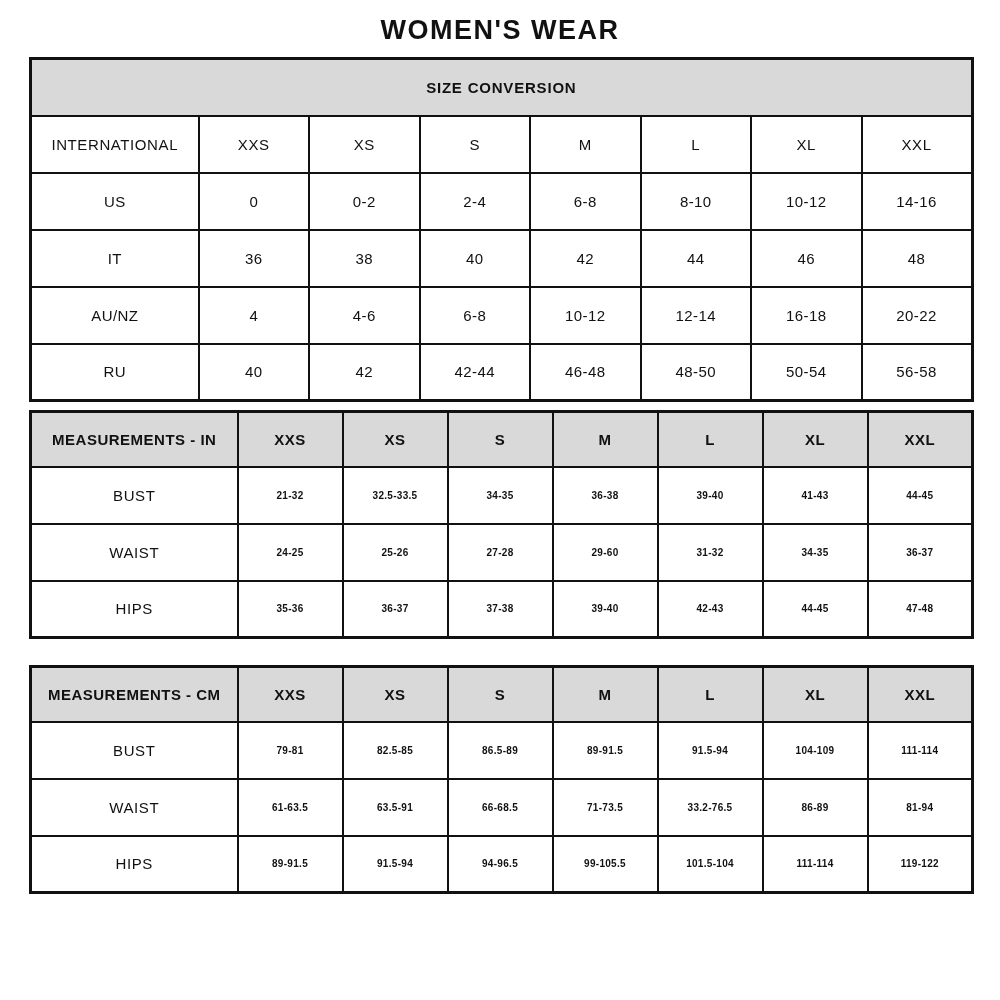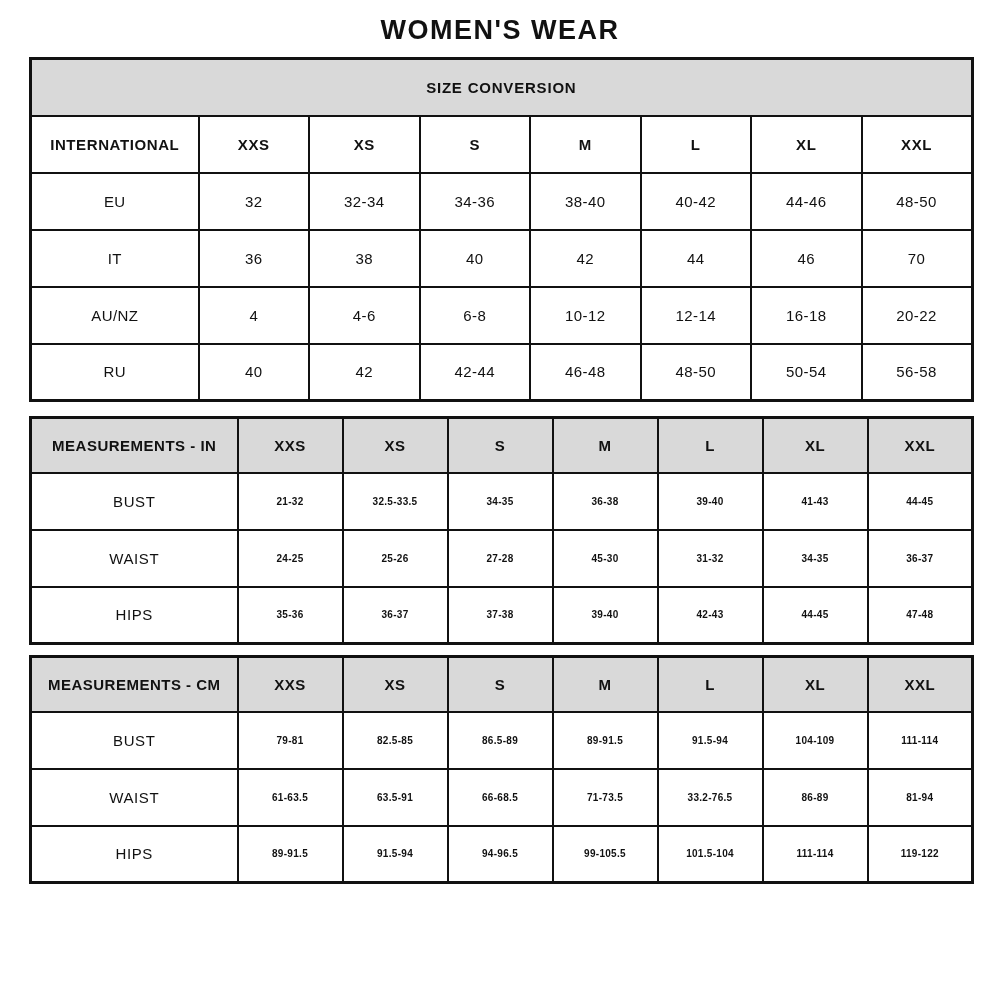--- a/index.html
+++ b/index.html
@@ -36,38 +36,38 @@
   }
   
   .t-conv { margin-top: 2px; }
   .t-conv .banner {
     background: #d9d9d9;
     font-weight: bold;
     font-size: 15px;
     letter-spacing: 0.8px;
     text-align: center;
   }
-  .t-conv th { background: #ffffff; font-weight: bold; font-size: 15px; letter-spacing: 0.6px; }
+  .t-conv th { background: #ffffff; font-weight: normal; font-size: 15px; letter-spacing: 0.6px; }
   .t-conv td { font-size: 15px; letter-spacing: 0.4px; }
   .t-conv col.c-label { width: 168px; }
   .t-conv col.c-size  { width: 110.5px; }
   
-  .t-meas { margin-top: 14px; }
+  .t-meas { margin-top: 8px; }
   .t-meas th {
     background: #d9d9d9;
     font-weight: bold;
     font-size: 15px;
     letter-spacing: 0.5px;
     height: 55px;
   }
   .t-meas td.lbl { font-size: 15px; letter-spacing: 0.6px; }
   .t-meas td.val { font-size: 10px; letter-spacing: 0.3px; font-weight: bold; }
   .t-meas col.c-label { width: 207px; }
   .t-meas col.c-size  { width: 105px; }
-  .t-cm { margin-top: 10px; }
+  .t-cm { margin-top: 26px; }
 </style>
 </head>
 <body>
 
 <div class="page">
 
   <div class="title">WOMEN'S WEAR</div>
 
   <table class="t-conv">
     <colgroup>
@@ -88,38 +88,38 @@
       <th>INTERNATIONAL</th>
       <th>XXS</th>
       <th>XS</th>
       <th>S</th>
       <th>M</th>
       <th>L</th>
       <th>XL</th>
       <th>XXL</th>
     </tr>
     <tr>
-      <td>EU</td>
-      <td>32</td>
-      <td>32-34</td>
-      <td>34-36</td>
-      <td>38-40</td>
-      <td>40-42</td>
-      <td>44-46</td>
-      <td>48-50</td>
+      <td>US</td>
+      <td>0</td>
+      <td>0-2</td>
+      <td>2-4</td>
+      <td>6-8</td>
+      <td>8-10</td>
+      <td>10-12</td>
+      <td>14-16</td>
     </tr>
     <tr>
       <td>IT</td>
       <td>36</td>
       <td>38</td>
       <td>40</td>
       <td>42</td>
       <td>44</td>
       <td>46</td>
-      <td>70</td>
+      <td>48</td>
     </tr>
     <tr>
       <td>AU/NZ</td>
       <td>4</td>
       <td>4-6</td>
       <td>6-8</td>
       <td>10-12</td>
       <td>12-14</td>
       <td>16-18</td>
       <td>20-22</td>
@@ -167,21 +167,21 @@
       <td class="val">36-38</td>
       <td class="val">39-40</td>
       <td class="val">41-43</td>
       <td class="val">44-45</td>
     </tr>
     <tr>
       <td class="lbl">WAIST</td>
       <td class="val">24-25</td>
       <td class="val">25-26</td>
       <td class="val">27-28</td>
-      <td class="val">45-30</td>
+      <td class="val">29-60</td>
       <td class="val">31-32</td>
       <td class="val">34-35</td>
       <td class="val">36-37</td>
     </tr>
     <tr>
       <td class="lbl">HIPS</td>
       <td class="val">35-36</td>
       <td class="val">36-37</td>
       <td class="val">37-38</td>
       <td class="val">39-40</td>

